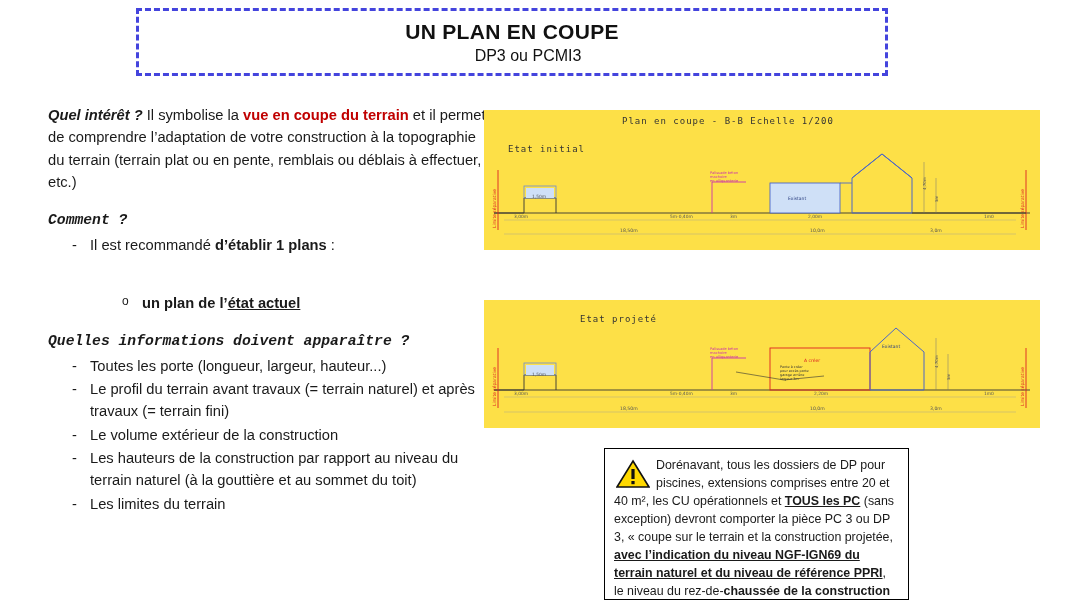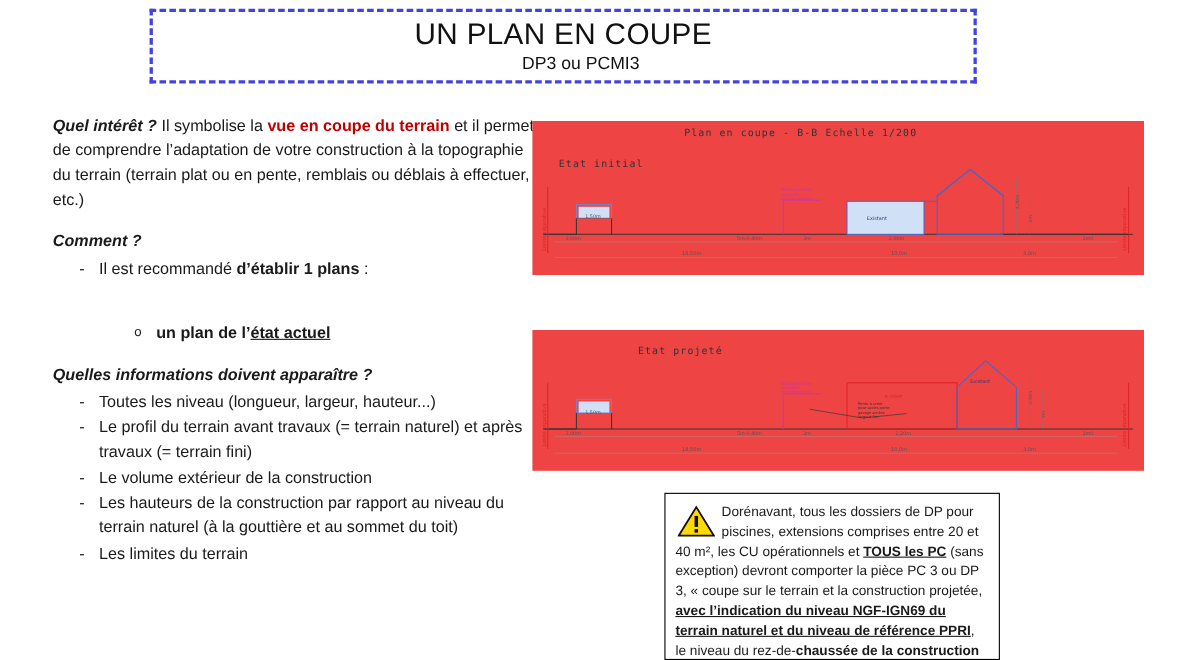--- a/index.html
+++ b/index.html
@@ -29,22 +29,22 @@
     width: 752px;
     height: 68px;
     border: 3px dashed #4444dd;
     box-sizing: border-box;
     display: flex;
     flex-direction: column;
     align-items: center;
     justify-content: center;
   }
   .title-main {
-    font-size: 27px;
-    font-weight: normal;
+    font-size: 21px;
+    font-weight: bold;
     letter-spacing: 0.3px;
     color: #111111;
   }
   .title-sub {
     font-size: 16px;
     color: #111111;
     margin-top: 3px;
     margin-left: 32px;
   }
 
@@ -73,20 +73,21 @@
     font-weight: bold;
   }
   .u {
     text-decoration: underline;
   }
   .section-head {
     font-style: italic;
     font-weight: bold;
     margin-top: 16px;
     margin-bottom: 2px;
+    font-family: Liberation Mono, monospace;
   }
   ul.dash {
     list-style: none;
     margin: 0;
     padding-left: 22px;
   }
   ul.dash > li {
     position: relative;
     padding-left: 20px;
     margin-bottom: 1px;
@@ -114,21 +115,21 @@
     position: absolute;
     left: 2px;
     top: 0;
     font-weight: normal;
     font-size: 12px;
   }
 
   
   .drawing {
     position: absolute;
-    background: #ef4444;
+    background: #fde047;
   }
   #drawing-initial {
     left: 484px;
     top: 110px;
     width: 556px;
     height: 140px;
   }
   #drawing-projected {
     left: 484px;
     top: 300px;
@@ -187,21 +188,21 @@
         <span>Il est recommandé </span><span class="bold">d’établir 1 plans</span><span> :</span>
         <ul class="circ">
           <li><span>un plan de l’</span><span class="u">état actuel</span></li>
         </ul>
       </li>
     </ul>
 
     <div class="section-head">Quelles informations doivent apparaître ?</div>
 
     <ul class="dash">
-      <li><span>Toutes les niveau (longueur, largeur, hauteur...)</span></li>
+      <li><span>Toutes les porte (longueur, largeur, hauteur...)</span></li>
       <li><span>Le profil du terrain avant travaux (= terrain naturel) et après travaux (= terrain fini)</span></li>
       <li><span>Le volume extérieur de la construction</span></li>
       <li><span>Les hauteurs de la construction par rapport au niveau du terrain naturel (à la gouttière et au sommet du toit)</span></li>
       <li><span>Les limites du terrain</span></li>
 
     </ul>
   </div>
 
   <div class="drawing" id="drawing-initial">
     <svg width="556" height="140" viewBox="0 0 556 140" xmlns="http://www.w3.org/2000/svg">

